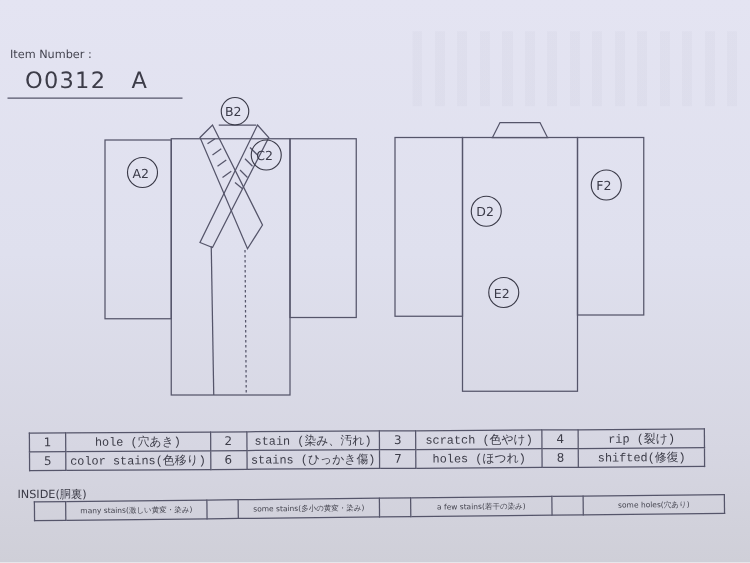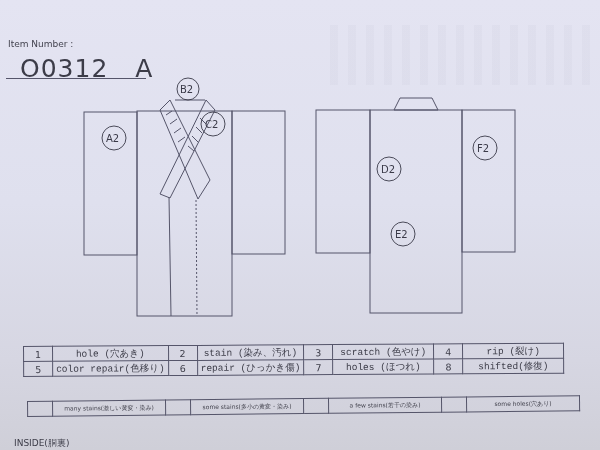--- a/index.html
+++ b/index.html
@@ -12,41 +12,41 @@
     .sheet { position: absolute; inset: 0; padding-left: 15px; }
     .ghost {
       position: absolute; left: 330px; top: 25px; width: 270px; height: 60px;
       background-image: repeating-linear-gradient(90deg, rgba(150,150,170,0.10) 0 8px, transparent 8px 18px);
       opacity: 0.6;
     }
     .item-label {
       position: absolute; left: 8px; top: 39px; font-size: 9px; color: #444450;
     }
     .item-number {
-      position: absolute; left: 20px; top: 54px; font-size: 25px; color: #3c3c48;
+      position: absolute; left: 20px; top: 54px; font-size: 18px; color: #3c3c48;
       letter-spacing: 1px; white-space: pre;
     }
     .item-underline {
       position: absolute; left: 6px; top: 78px; width: 140px; height: 1px; background: #55556a;
     }
     svg.kimono { position: absolute; left: 0; top: 0; }
     .mark-label {
       font-family: "DejaVu Sans", sans-serif; font-size: 10px; fill: #3a3a48;
     }
     table.legend {
       position: absolute; left: 23px; top: 346px; border-collapse: collapse;
       font-size: 9.5px; color: #3c3c48; transform: rotate(-0.35deg); transform-origin: left top;
     }
     table.legend td {
       border: 1px solid #55556a; height: 14px; padding: 0 3px; text-align: center; white-space: nowrap;
     }
     table.legend td.num { width: 22px; }
     table.legend td.lbl { width: 94px; font-family: Liberation Mono, monospace; }
     .inside-title {
-      position: absolute; left: 14px; top: 389px; font-size: 9px; color: #3c3c48; margin-top: 48px;
+      position: absolute; left: 14px; top: 389px; font-size: 9px; color: #3c3c48;
     }
     table.inside {
       position: absolute; left: 27px; top: 401px; border-collapse: collapse;
       font-size: 6px; color: #44444f; transform: rotate(-0.6deg); transform-origin: left top;
     }
     table.inside td {
       border: 1px solid #55556a; height: 14px; padding: 0 2px; white-space: nowrap;
     }
     table.inside td.box { width: 20px; }
     table.inside td.txt { width: 108px; text-align: center; }
@@ -121,23 +121,23 @@
       <td class="lbl">hole (穴あき)</td>
       <td class="num">2</td>
       <td class="lbl">stain (染み、汚れ)</td>
       <td class="num">3</td>
       <td class="lbl">scratch (色やけ)</td>
       <td class="num">4</td>
       <td class="lbl">rip (裂け)</td>
     </tr>
     <tr>
       <td class="num">5</td>
-      <td class="lbl">color repair(色移り)</td>
+      <td class="lbl">color stains(色移り)</td>
       <td class="num">6</td>
-      <td class="lbl">repair (ひっかき傷)</td>
+      <td class="lbl">stains (ひっかき傷)</td>
       <td class="num">7</td>
       <td class="lbl">holes (ほつれ)</td>
       <td class="num">8</td>
       <td class="lbl">shifted(修復)</td>
     </tr>
   </tbody>
     </table>
 
   <div class="inside-title">INSIDE(胴裏)</div>
 

